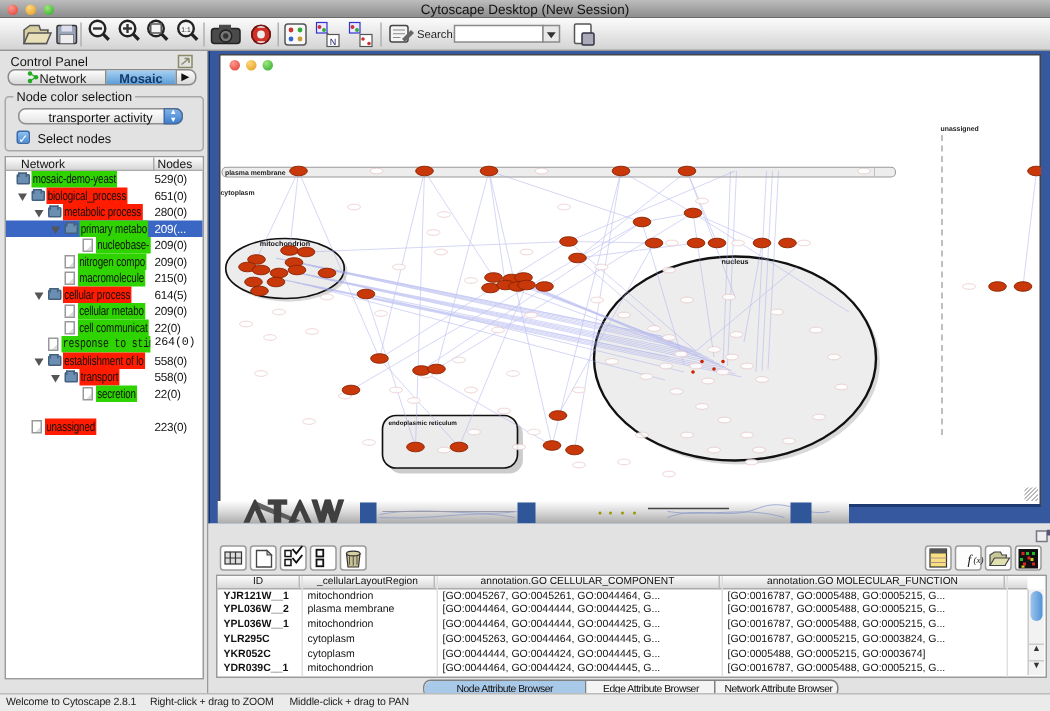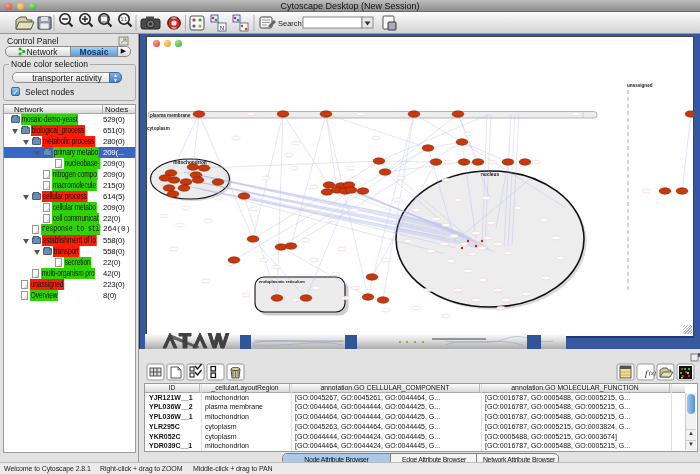--- a/index.html
+++ b/index.html
@@ -190,34 +190,24 @@
           <span class="tri" style="left:30px"></span>
           <span class="fold" style="left:39px"></span>
           <span class="tlab" style="left:49.0px;max-width:62px;background:#ff1c00">transport</span>
           <span class="tcnt" style="color:#111">558(0)</span>
         </div>
         <div class="trow" style="top:152.0px;">
           <span class="page" style="left:51px"></span>
           <span class="tlab" style="left:59.5px;max-width:48px;background:#2fd400">secretion</span>
           <span class="tcnt" style="color:#111">22(0)</span>
         </div>
-        <div class="trow" style="top:163.0px;">
-          <span class="page" style="left:28px"></span>
-          <span class="tlab" style="left:37.0px;max-width:78px;background:#2fd400">multi-organism pro</span>
-          <span class="tcnt" style="color:#111">42(0)</span>
-        </div>
         <div class="trow" style="top:174.0px;">
           <span class="page" style="left:17px"></span>
           <span class="tlab" style="left:26.0px;max-width:92px;background:#ff1c00">unassigned</span>
           <span class="tcnt" style="color:#111">223(0)</span>
-        </div>
-        <div class="trow" style="top:185.0px;">
-          <span class="page" style="left:17px"></span>
-          <span class="tlab" style="left:26.0px;max-width:92px;background:#2fd400">Overview</span>
-          <span class="tcnt" style="color:#111">8(0)</span>
         </div>
       </div>
     </div>
     <div id="desk"></div>
     <div id="nwin">
       <span class="light" style="left:6px;top:2.5px;background:radial-gradient(circle at 35% 30%,#ff9a90,#dd3a30)"></span>
       <span class="light" style="left:17px;top:2.5px;background:radial-gradient(circle at 35% 30%,#ffd87a,#de9a20)"></span>
       <span class="light" style="left:28px;top:2.5px;background:radial-gradient(circle at 35% 30%,#9ee87a,#28a528)"></span>
       <div class="grip"></div>
     </div>

